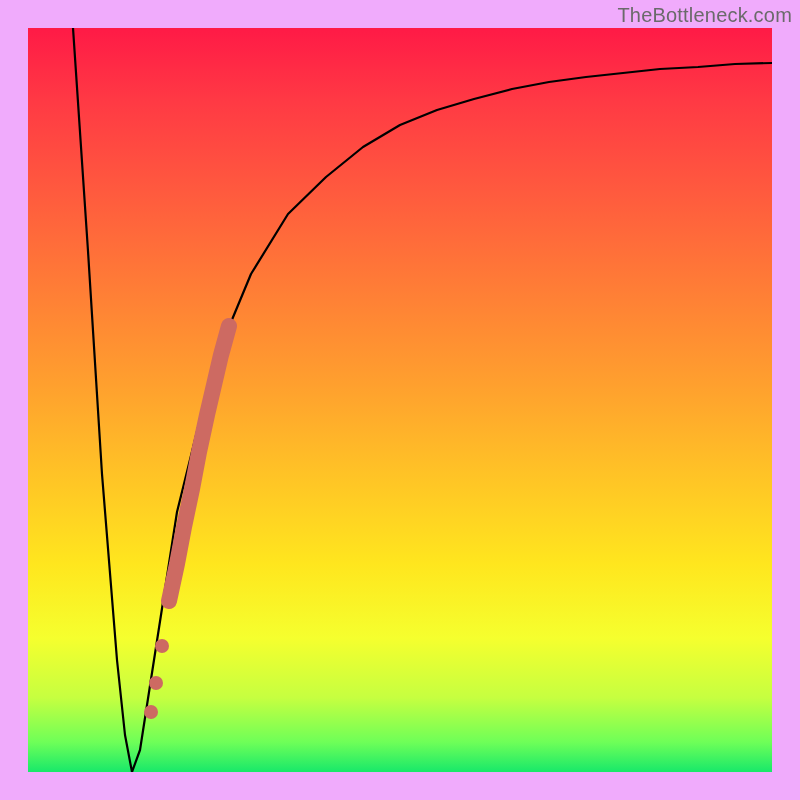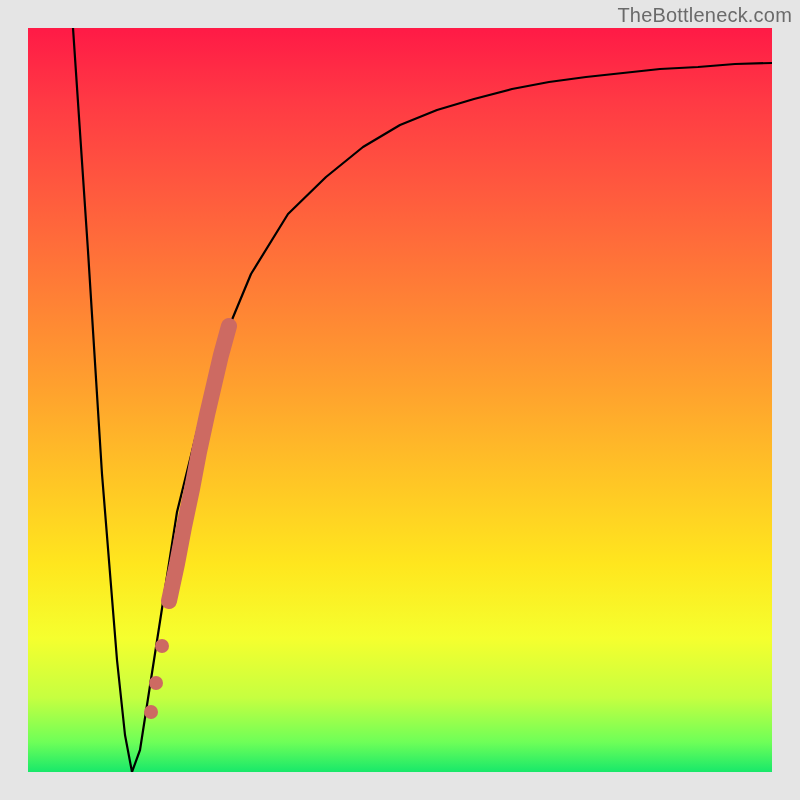--- a/index.html
+++ b/index.html
@@ -8,21 +8,21 @@
     width: 800px;
     height: 800px;
     overflow: hidden;
     background: #000;
     font-family: Arial, Helvetica, sans-serif;
   }
   .frame {
     position: relative;
     width: 800px;
     height: 800px;
-    background: #e5e5e5;
+    background: #f0abfc;
   }
   .plot {
     position: absolute;
     left: 28px;
     top: 28px;
     width: 744px;
     height: 744px;
     
     background: linear-gradient(
       to bottom,

